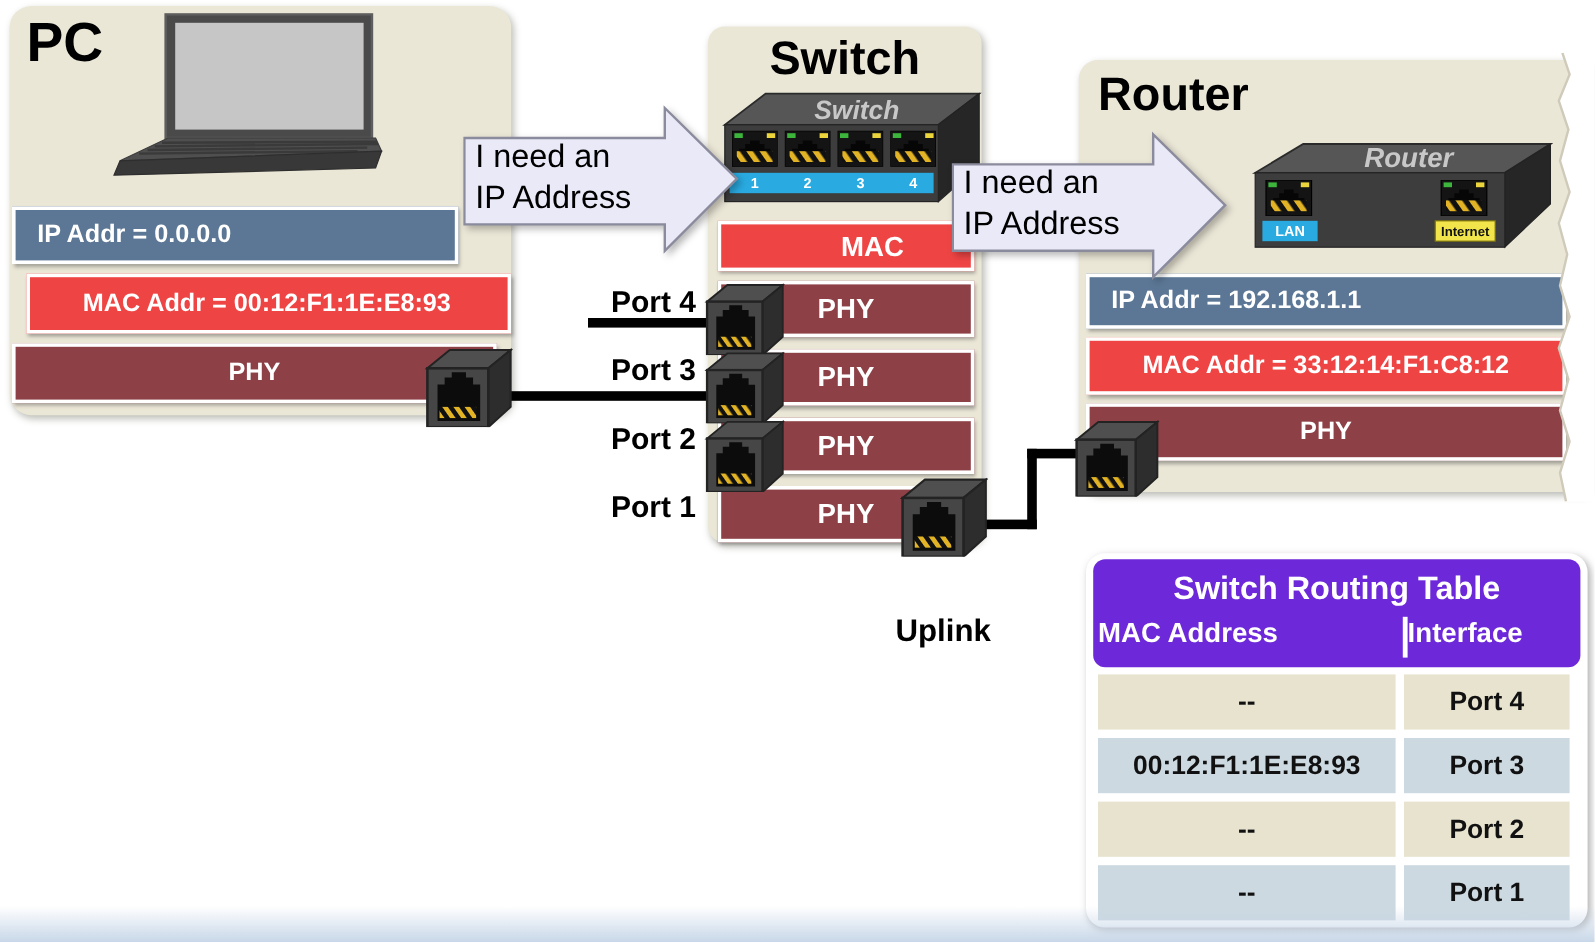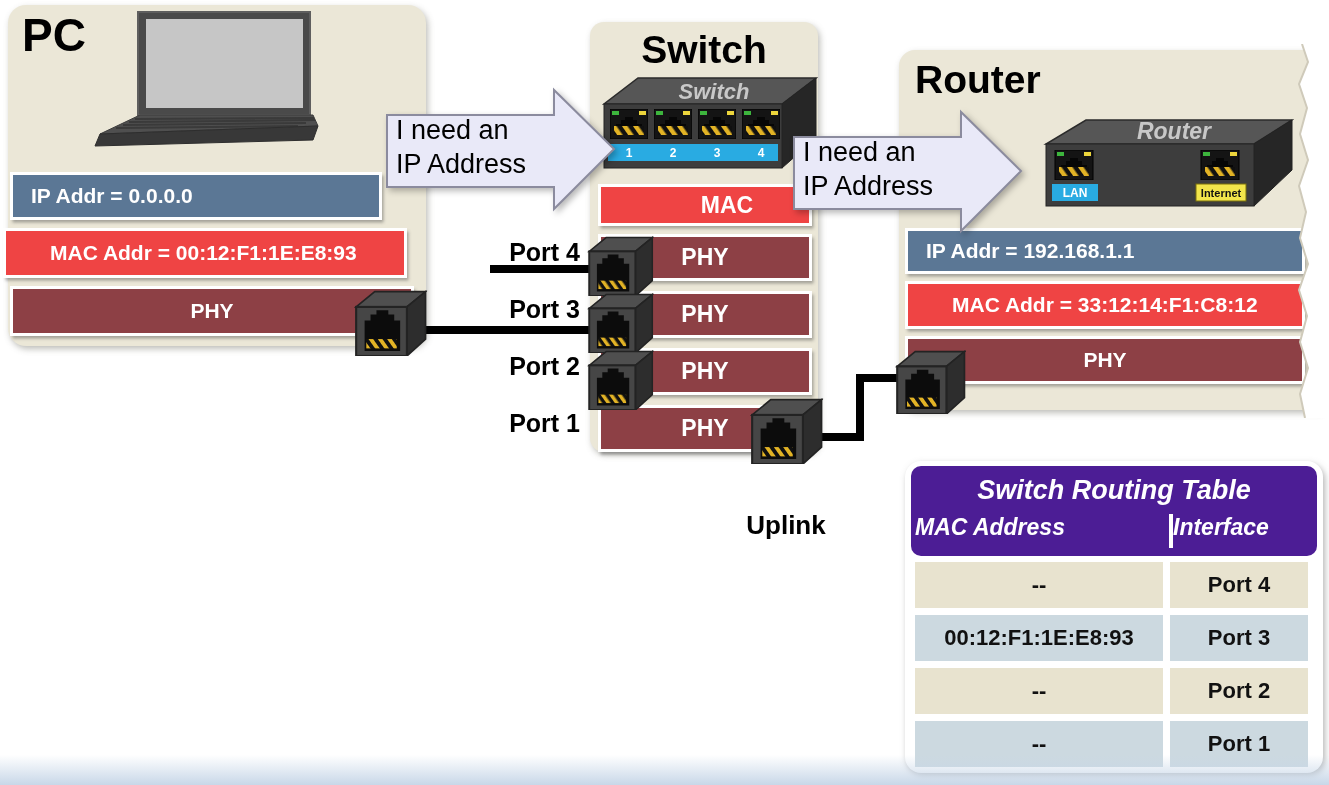--- a/index.html
+++ b/index.html
@@ -21,22 +21,22 @@
   .port-label{position:absolute;font-weight:bold;font-size:25px;color:#000;width:100px;
               text-align:right;z-index:12;}
   .arrow{position:absolute;width:230px;height:126px;z-index:30;
          filter:drop-shadow(3px 3px 3px rgba(0,0,0,.28));}
   .arrow svg{position:absolute;left:0;top:0;}
   .arrow .a-line{position:absolute;left:10px;font-size:27px;color:#000;white-space:nowrap;}
   .uplink-label{position:absolute;left:730px;top:470px;width:112px;text-align:center;
                 font-weight:bold;font-size:26px;z-index:12;margin-top:40px;}
   #rtable{position:absolute;left:905px;top:461px;width:418px;height:312px;background:#fff;
           border-radius:16px;box-shadow:2px 3px 6px rgba(110,110,110,.5);z-index:5;}
-  #rtable .thead{position:absolute;left:6px;top:5px;width:406px;height:90px;background:#4c1d95;
-          border-radius:10px;font-style:italic;}
+  #rtable .thead{position:absolute;left:6px;top:5px;width:406px;height:90px;background:#6d28d9;
+          border-radius:10px;}
   #rtable .ttitle{position:absolute;left:0;top:9px;width:100%;text-align:center;color:#fff;
           font-weight:bold;font-size:27px;}
   #rtable .tcol{position:absolute;top:48px;color:#fff;font-weight:bold;font-size:23px;
           text-align:left;}
   #rtable .tdiv{position:absolute;left:258px;top:48px;width:4px;height:34px;background:#fff;}
   .tcell{position:absolute;height:46px;display:flex;align-items:center;justify-content:center;
          font-weight:bold;font-size:22px;color:#111;}
   .beige{background:#e8e3cf;}
   .bluegray{background:#ccd9e0;}
   .torn{position:absolute;left:1294px;top:44px;z-index:25;}
@@ -78,21 +78,21 @@
     <rect x="53" y="2" width="172" height="103" fill="#4a4a4a" stroke="#5e5e5e" stroke-width="2"></rect>
     <rect x="61" y="9" width="157" height="89" fill="#c6c6c6"></rect>
     <polygon points="55,105 228,105 233,116 15,124" fill="#4f4f4f" stroke="#3c3c3c"></polygon>
     <path d="M50,109 L229,108 M44,112 L230,110 M38,115 L221,113 M31,118 L213,116" stroke="#3a3a3a" stroke-width="2" fill="none"></path>
     <polygon points="15,124 233,116 228,130 10,136" fill="#383838" stroke="#2e2e2e"></polygon>
   </svg>
 
   <div class="row blue lpad" style="left:10px;top:172px;width:372px;height:48px;">
     <span>IP Addr = 0.0.0.0</span>
   </div>
-  <div class="row dark lpad" style="left:3px;top:228px;width:404px;height:50px;">
+  <div class="row dark lpad" style="left:22px;top:228px;width:404px;height:50px;">
     <span>MAC Addr = 00:12:F1:1E:E8:93</span>
   </div>
   <div class="row maroon" style="left:10px;top:286px;width:404px;height:50px;">
     <span>PHY</span>
   </div>
 
   <svg class="jack" style="left:350px;top:290px;" width="80" height="66" viewBox="0 0 88 78">
     <use href="#rj45"></use>
   </svg>
 

